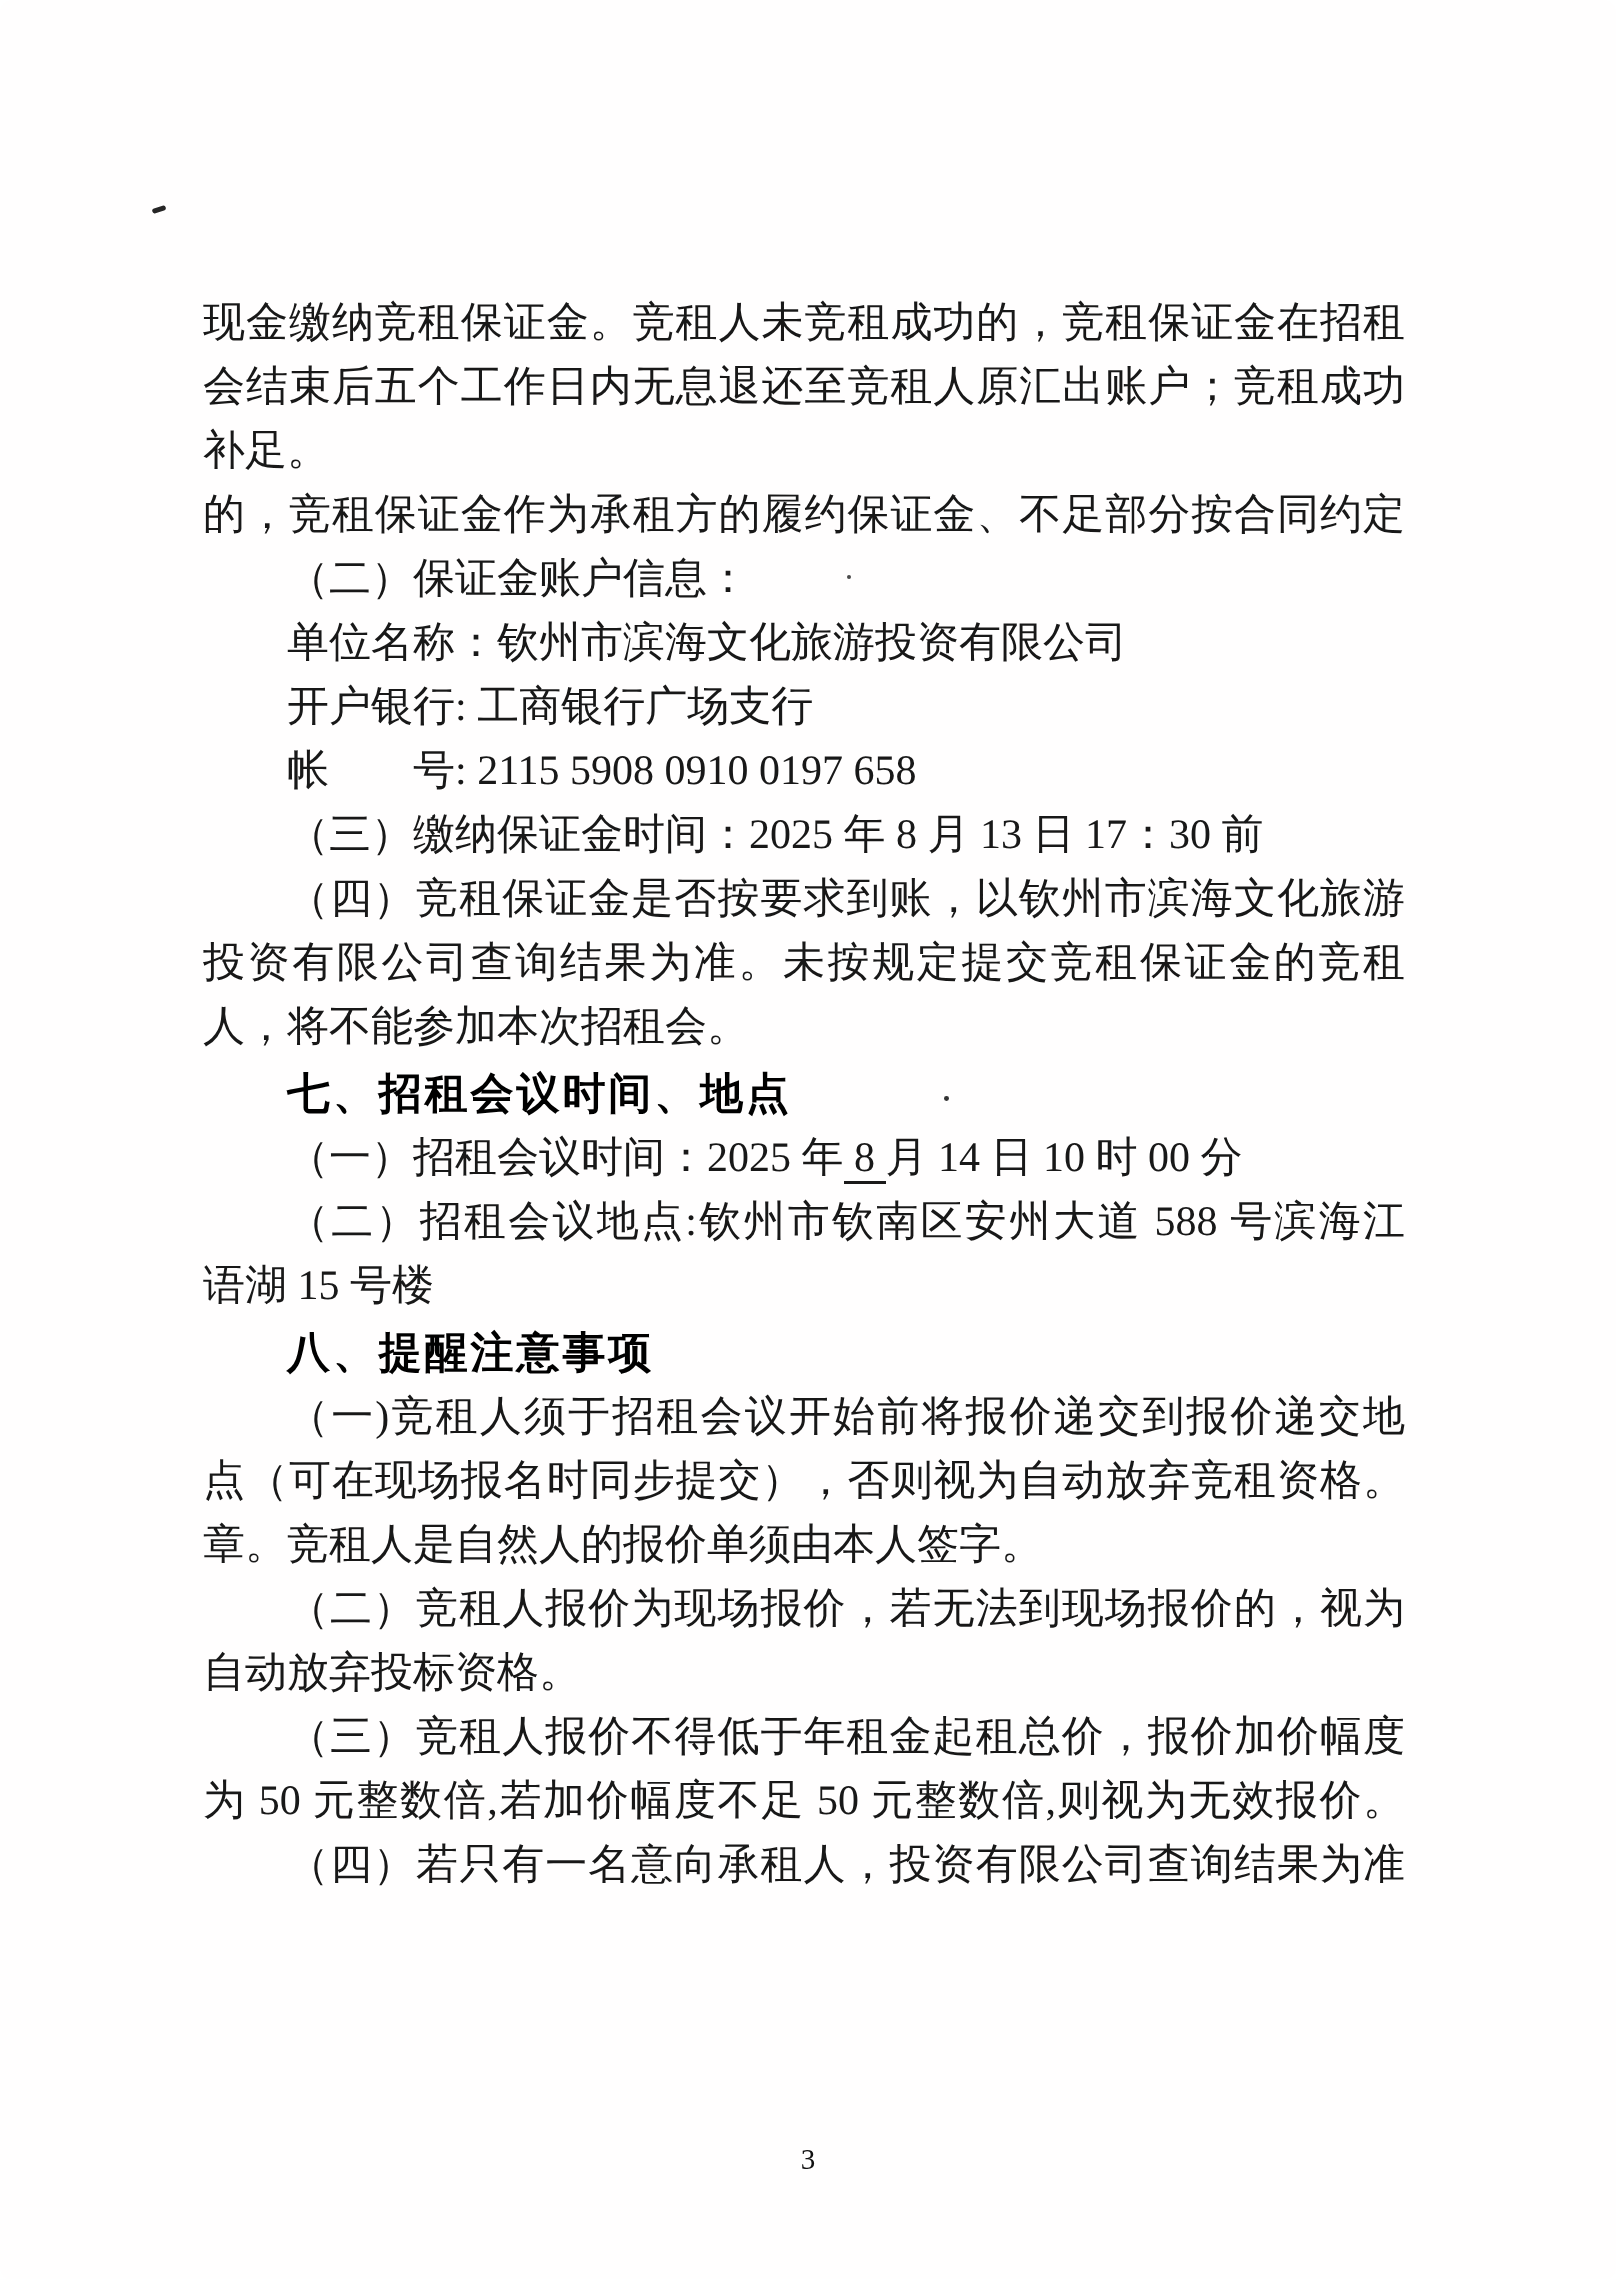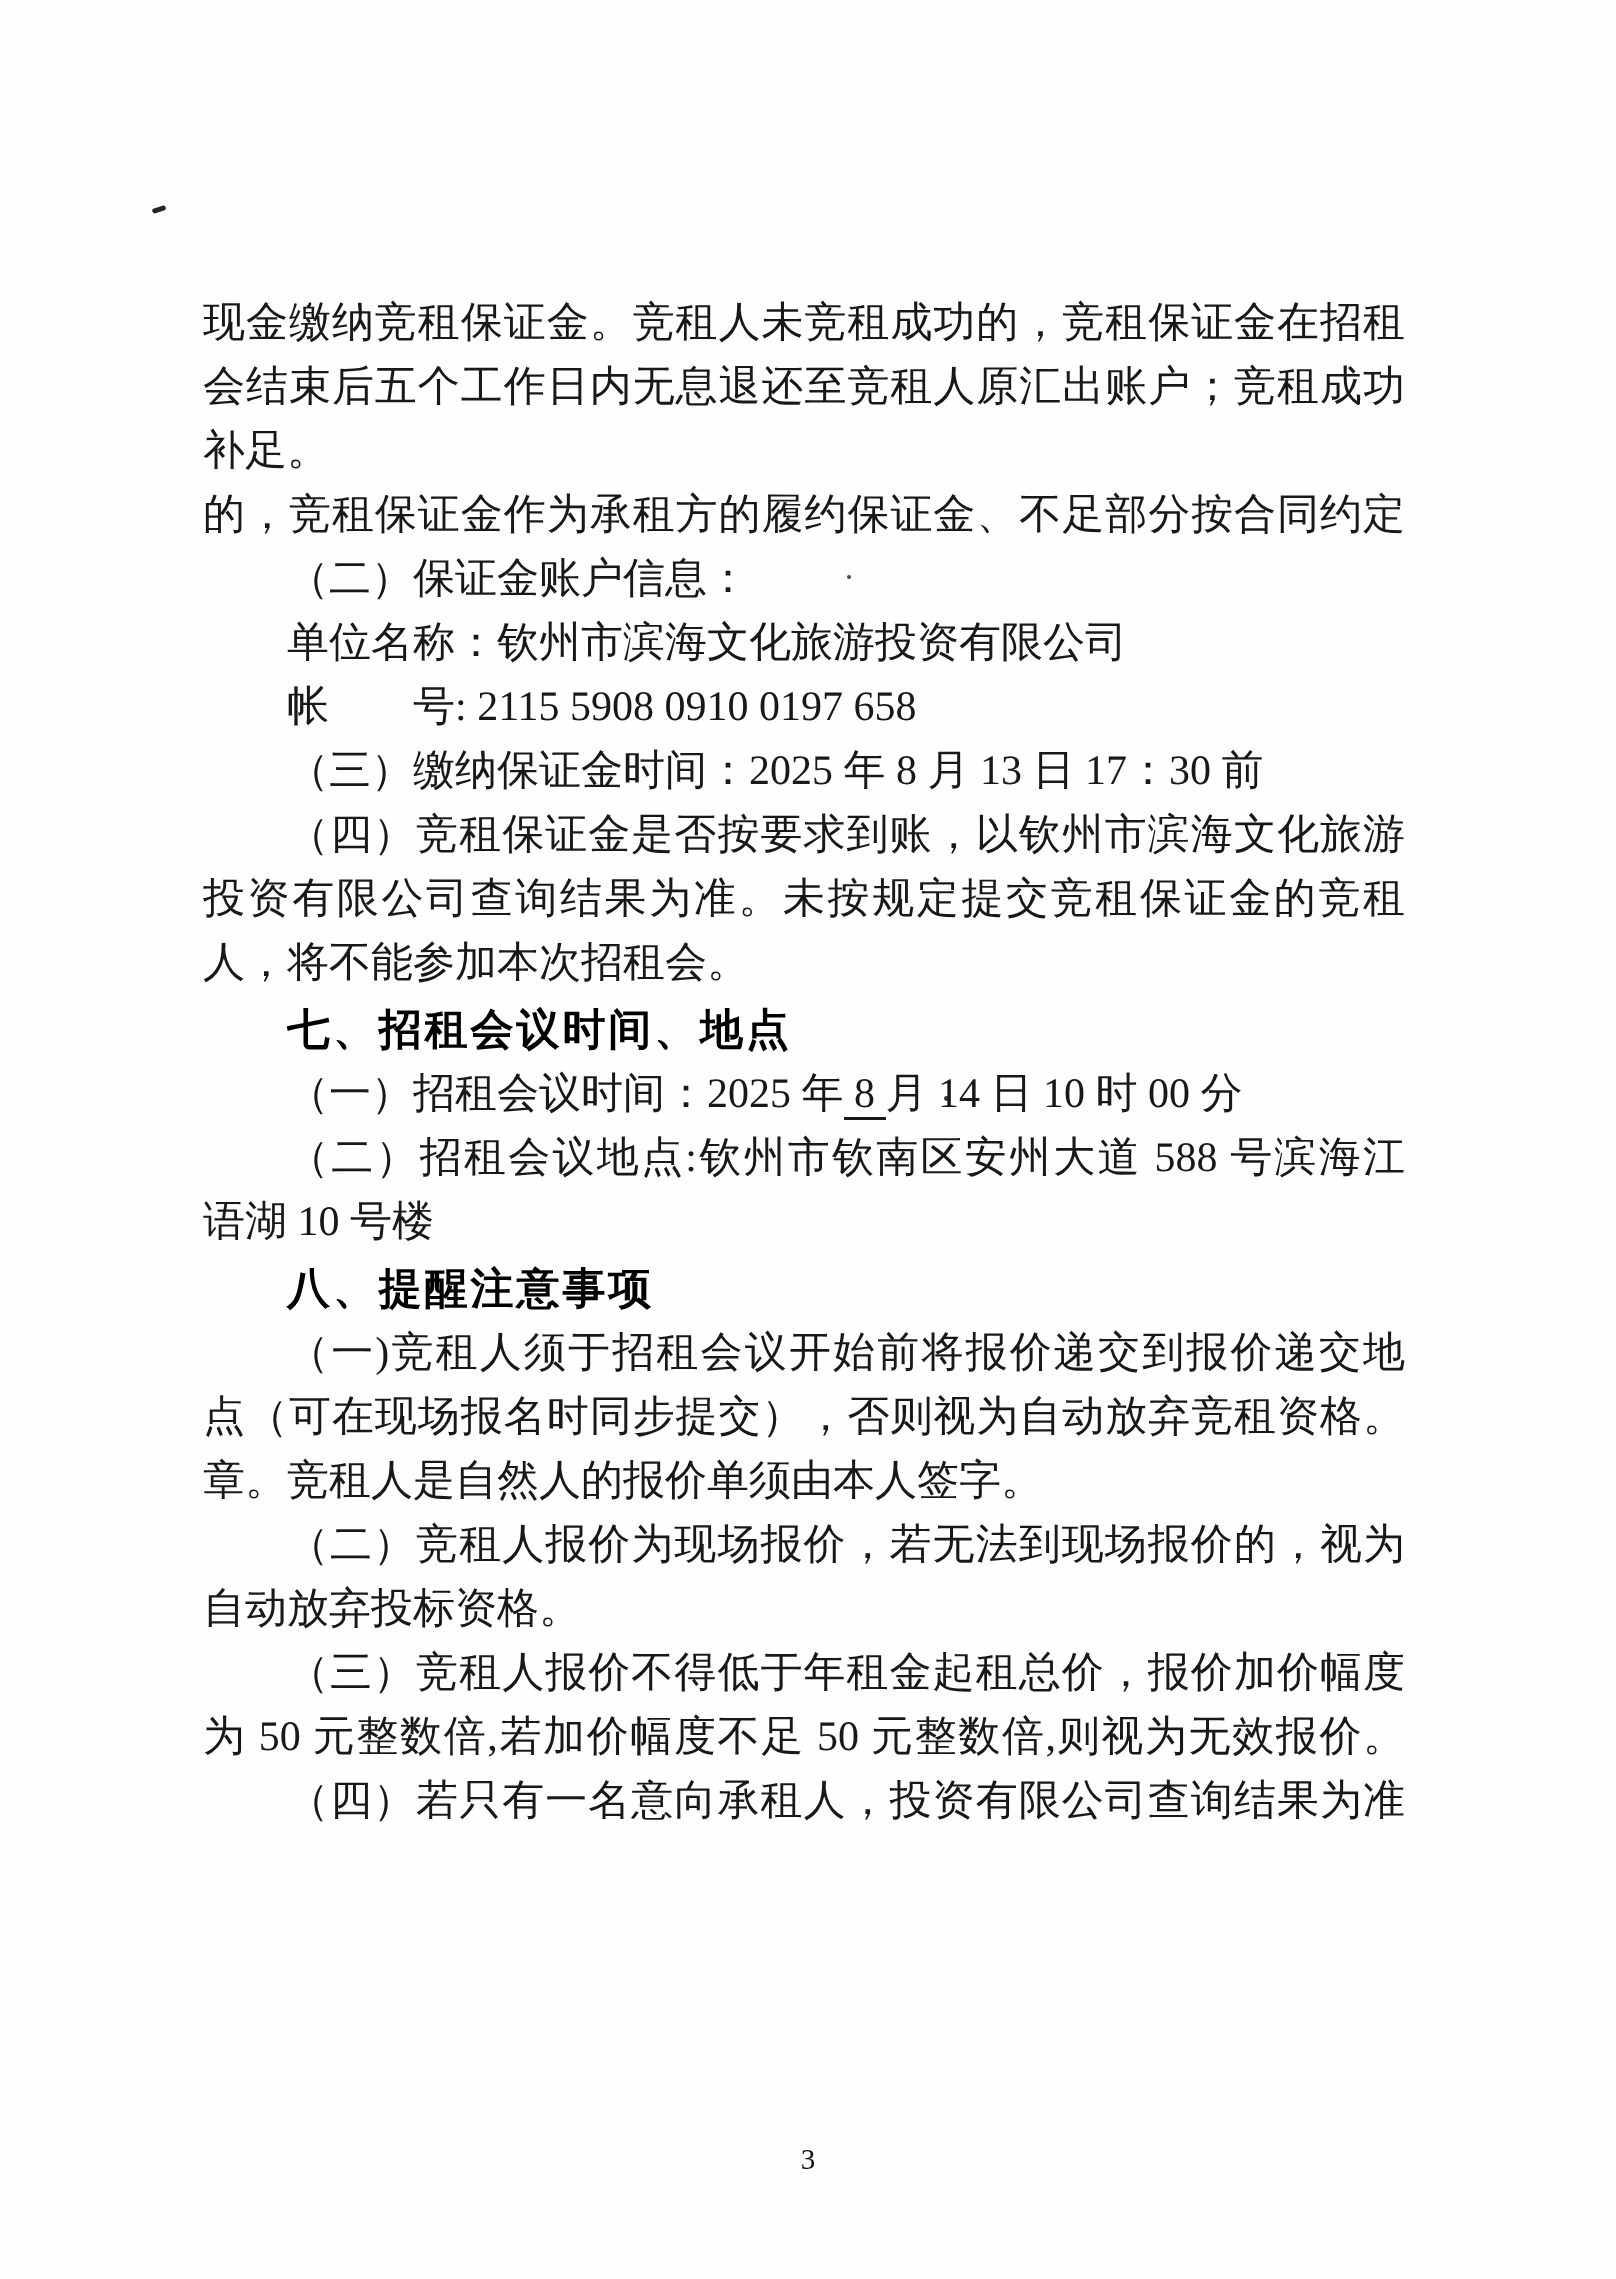--- a/index.html
+++ b/index.html
@@ -96,29 +96,30 @@
   <span class="speck speck-dot-a"></span>
   <span class="speck speck-dot-b"></span>
 
   <div class="content">
       <div class="line flush">现金缴纳竞租保证金。竞租人未竞租成功的，竞租保证金在招租</div>
       <div class="line flush">会结束后五个工作日内无息退还至竞租人原汇出账户；竞租成功</div>
       <div class="line">补足。</div>
       <div class="line flush">的，竞租保证金作为承租方的履约保证金、不足部分按合同约定</div>
       <div class="line indent">（二）保证金账户信息：</div>
       <div class="line indent">单位名称：钦州市滨海文化旅游投资有限公司</div>
+      <div class="line indent">开户银行: 工商银行广场支行</div>
       <div class="line indent">帐　　号: 2115 5908 0910 0197 658</div>
       <div class="line indent">（三）缴纳保证金时间：2025 年 8 月 13 日 17：30 前</div>
       <div class="line indent flush">（四）竞租保证金是否按要求到账，以钦州市滨海文化旅游</div>
       <div class="line flush">投资有限公司查询结果为准。未按规定提交竞租保证金的竞租</div>
       <div class="line">人，将不能参加本次招租会。</div>
       <div class="line heading indent">七、招租会议时间、地点</div>
       <div class="line indent"><span>（一）招租会议时间：2025 年</span><span class="u"> 8 </span><span>月 14 日 10 时 00 分</span></div>
       <div class="line indent flush">（二）招租会议地点:钦州市钦南区安州大道 588 号滨海江</div>
-      <div class="line">语湖 10 号楼</div>
+      <div class="line">语湖 15 号楼</div>
       <div class="line heading indent">八、提醒注意事项</div>
       <div class="line indent flush">（一)竞租人须于招租会议开始前将报价递交到报价递交地</div>
       <div class="line flush">点（可在现场报名时同步提交），否则视为自动放弃竞租资格。</div>
       <div class="line">章。竞租人是自然人的报价单须由本人签字。</div>
       <div class="line indent flush">（二）竞租人报价为现场报价，若无法到现场报价的，视为</div>
       <div class="line">自动放弃投标资格。</div>
       <div class="line indent flush">（三）竞租人报价不得低于年租金起租总价，报价加价幅度</div>
       <div class="line flush">为 50 元整数倍,若加价幅度不足 50 元整数倍,则视为无效报价。</div>
       <div class="line indent flush">（四）若只有一名意向承租人，投资有限公司查询结果为准</div>
     </div>

